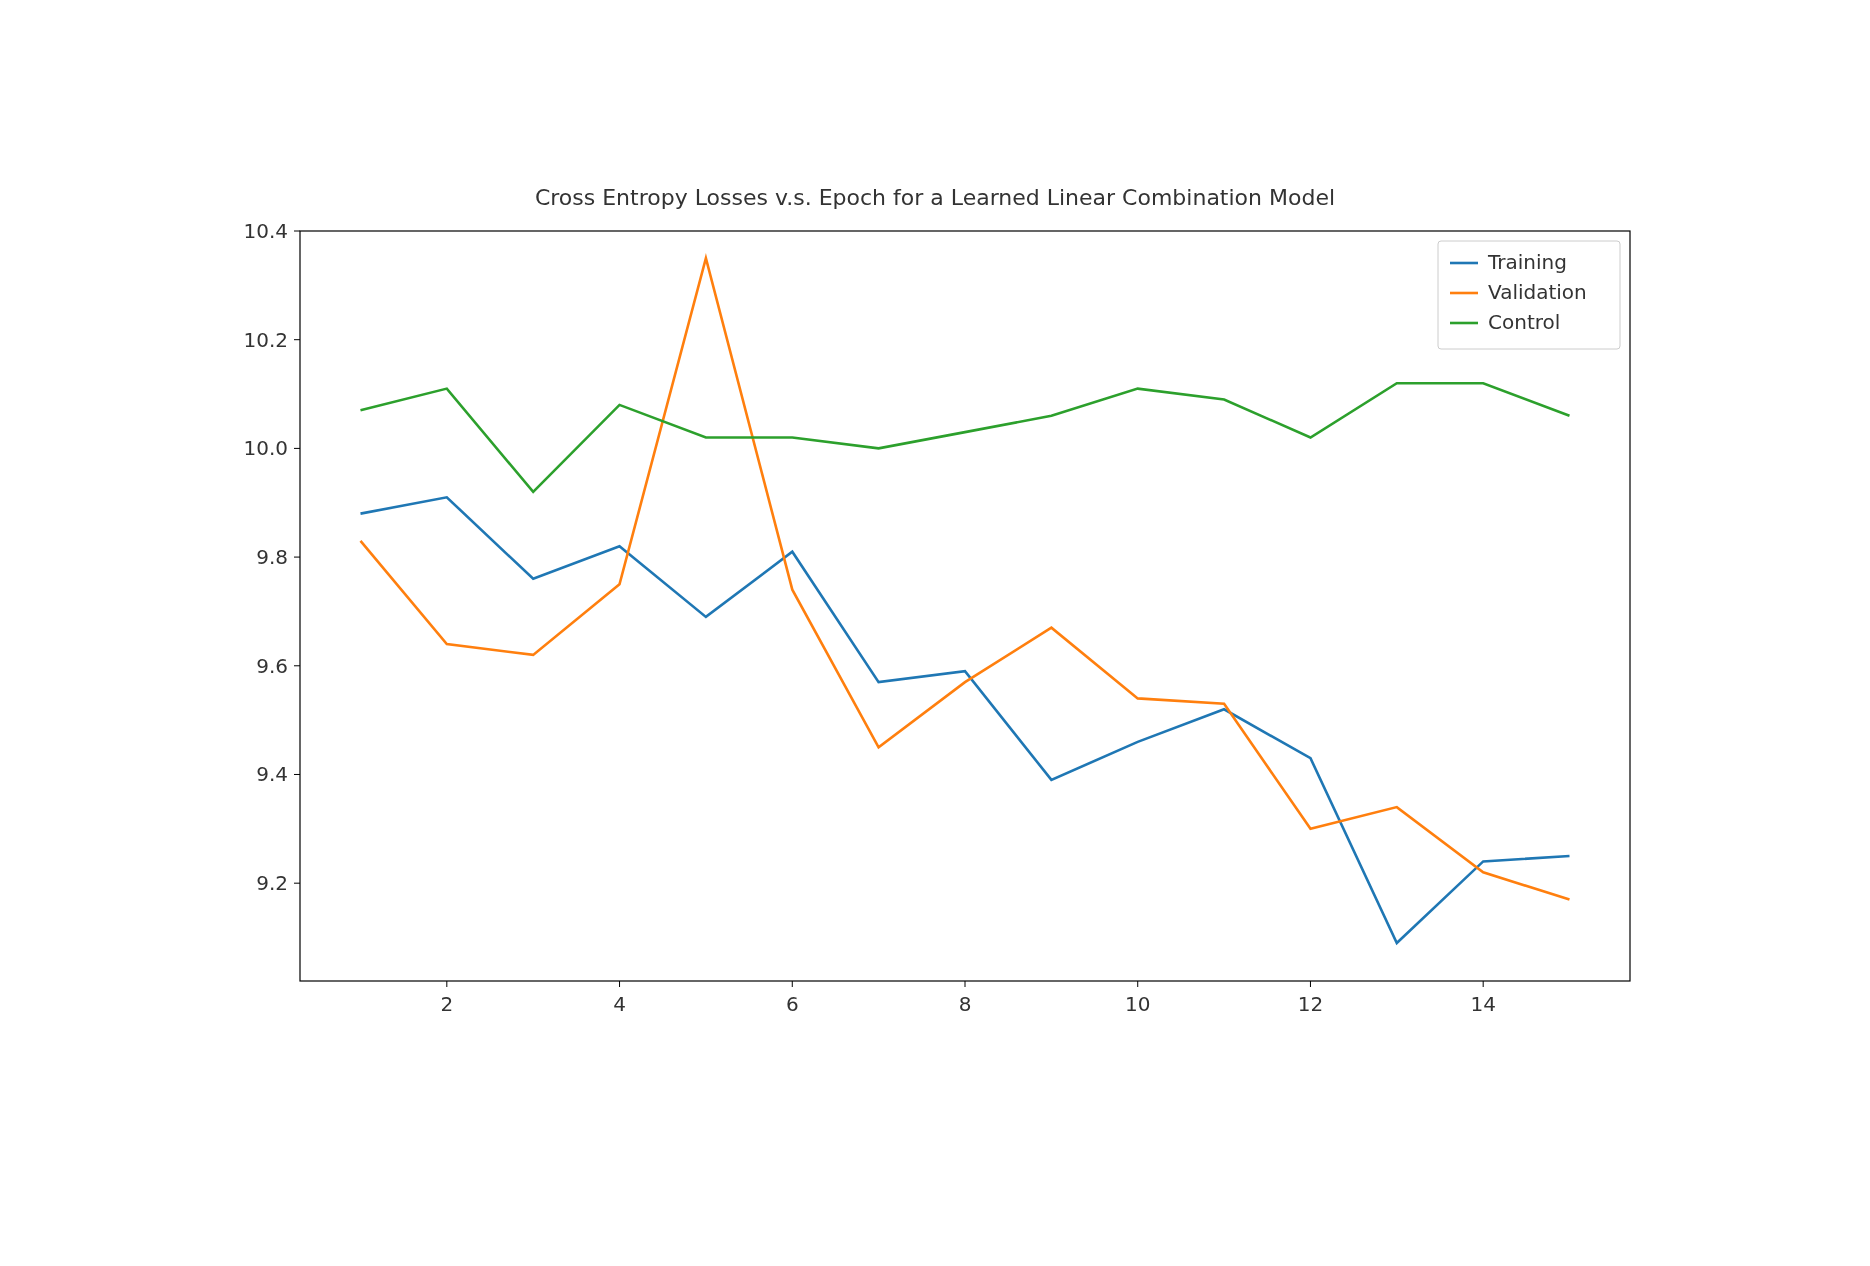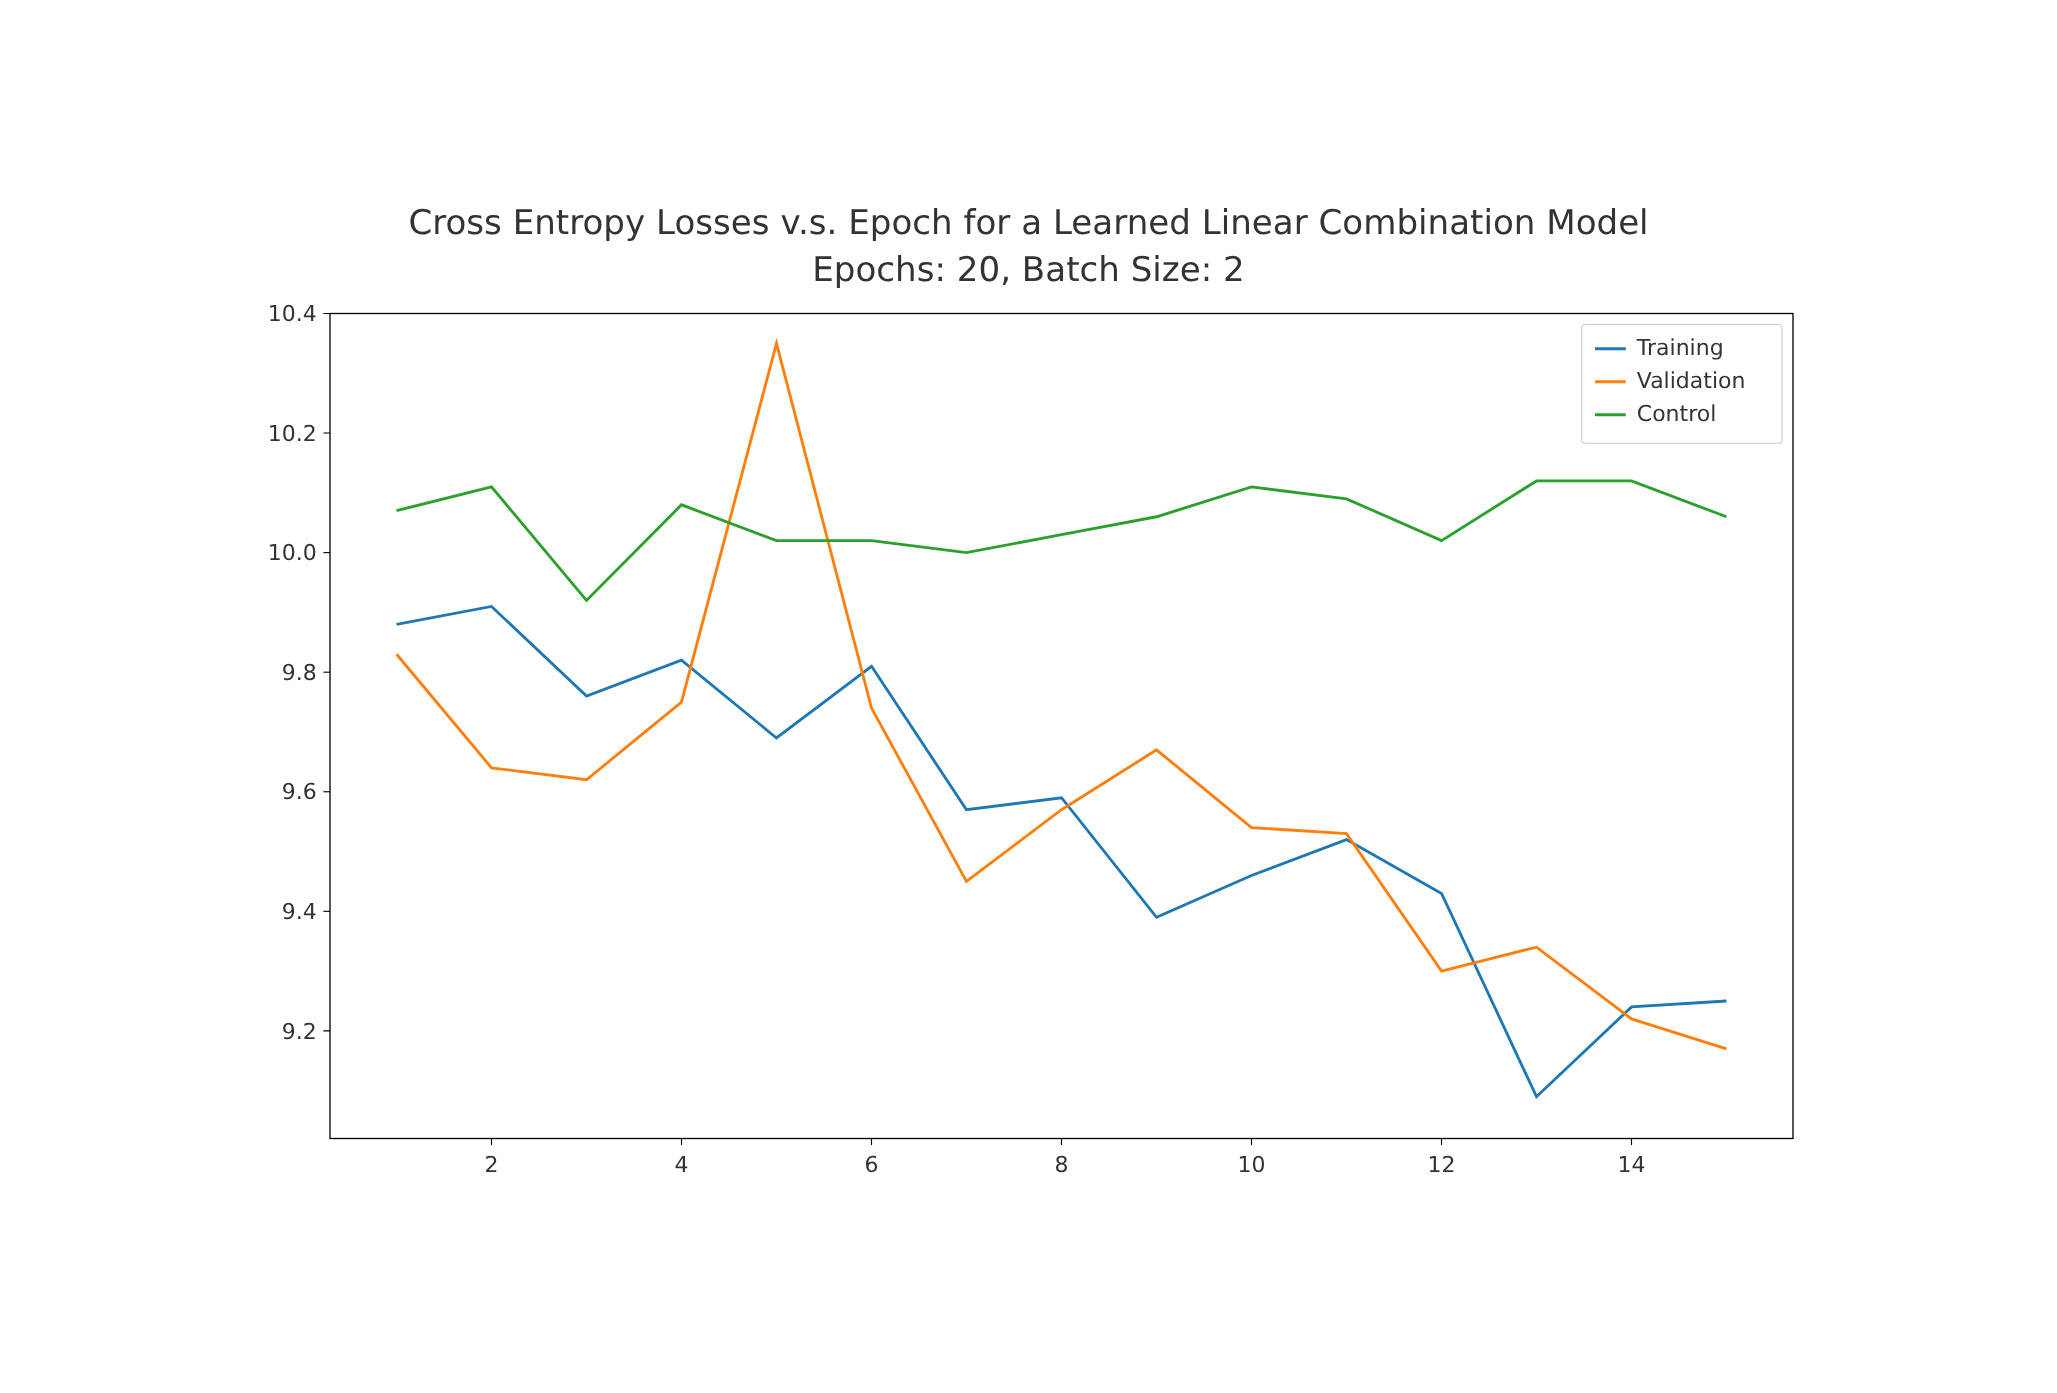--- a/index.html
+++ b/index.html
@@ -12,40 +12,39 @@
       justify-content: center;
       align-items: center;
     }
     .chart-container {
       width: 1450px;
       height: 900px;
       position: relative;
     }
     .title-block {
       text-align: center;
-      font-size: 31px;
+      font-size: 22px;
       color: #333333;
       line-height: 1.35;
       margin-bottom: 8px;
     }
     svg { display: block; }
     .axis-line { stroke: #000000; stroke-width: 1.2; fill: none; }
     .tick-line { stroke: #000000; stroke-width: 1; }
     .tick-label { font-size: 20px; fill: #333333; }
     .series { fill: none; stroke-width: 2.6; }
     .legend-box { fill: #ffffff; stroke: #cccccc; stroke-width: 1; }
     .legend-text { font-size: 20px; fill: #333333; }
   </style>
 </head>
 <body>
 
 <div class="chart-container">
   <div class="title-block">
     <div>Cross Entropy Losses v.s. Epoch for a Learned Linear Combination Model</div>
-    <div>Epochs: 20, Batch Size: 2</div>
   </div>
   <svg id="chart-svg" width="1450" height="820">
       <rect x="90" y="10" width="1330" height="750" class="axis-line"></rect>
       <line x1="236.81818181818184" y1="760" x2="236.81818181818184" y2="766" class="tick-line"></line>
       <text x="236.81818181818184" y="790" class="tick-label" text-anchor="middle">2</text>
       <line x1="409.54545454545456" y1="760" x2="409.54545454545456" y2="766" class="tick-line"></line>
       <text x="409.54545454545456" y="790" class="tick-label" text-anchor="middle">4</text>
       <line x1="582.2727272727274" y1="760" x2="582.2727272727274" y2="766" class="tick-line"></line>
       <text x="582.2727272727274" y="790" class="tick-label" text-anchor="middle">6</text>
       <line x1="755.0000000000001" y1="760" x2="755.0000000000001" y2="766" class="tick-line"></line>

